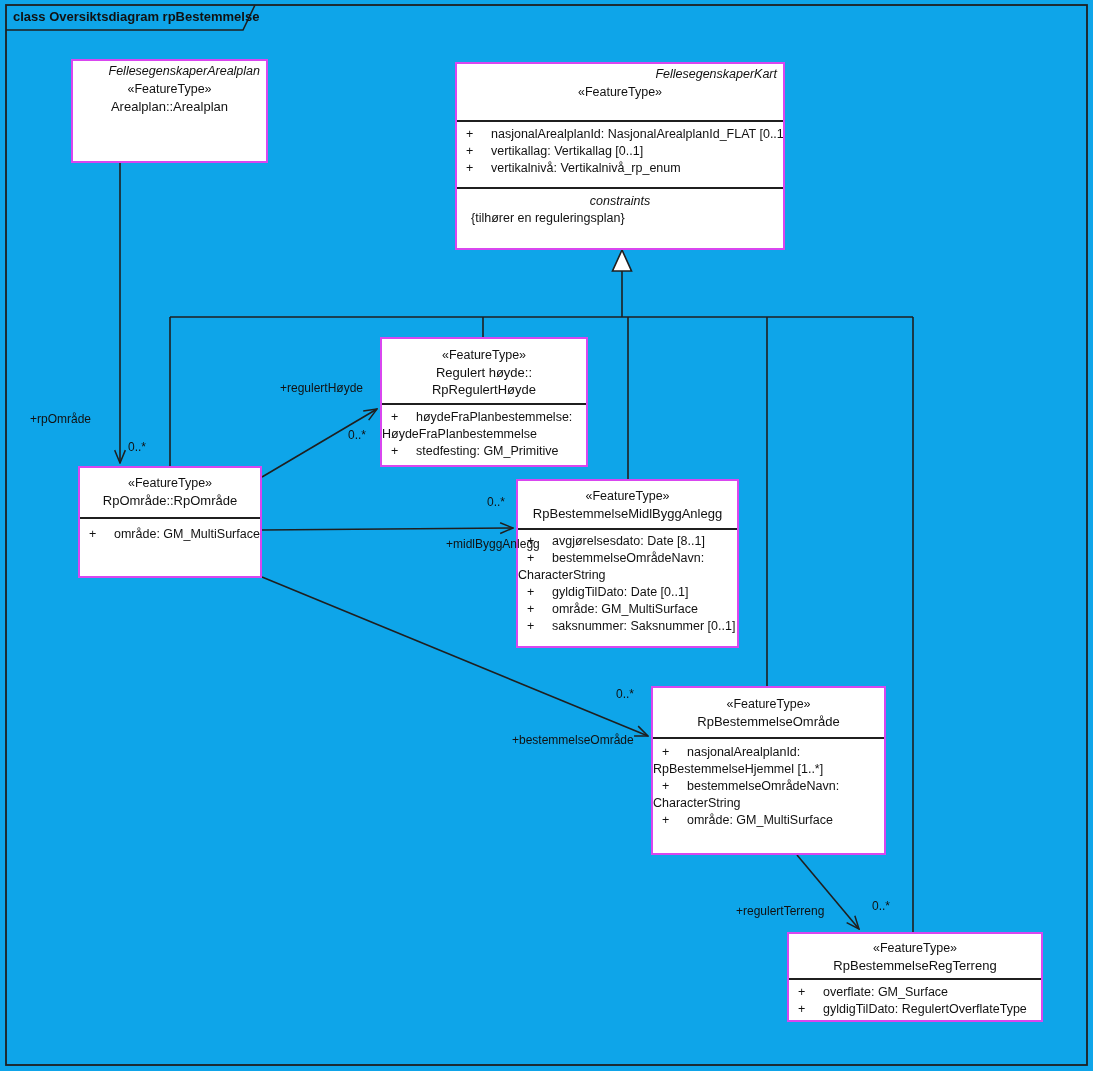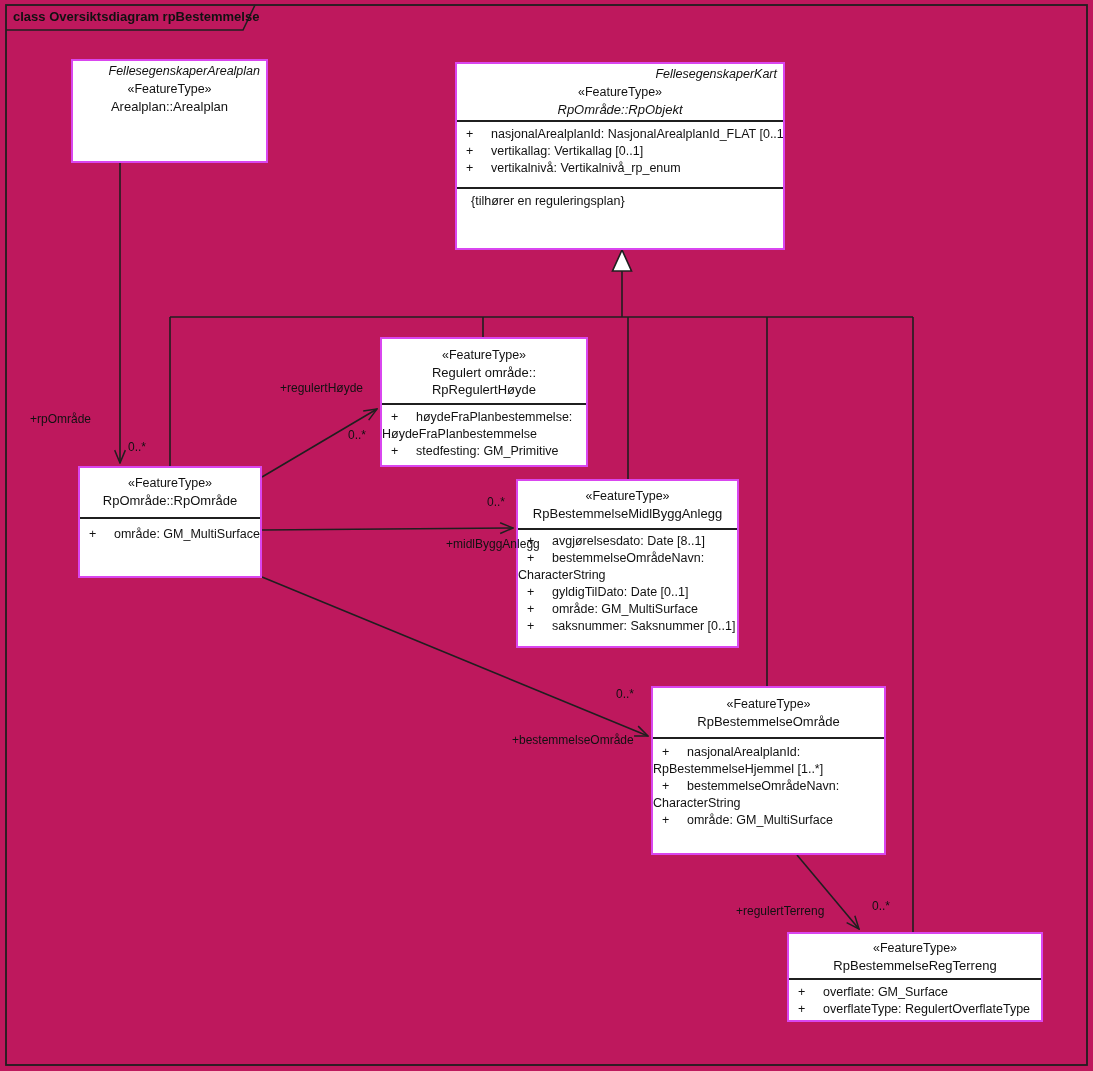--- a/index.html
+++ b/index.html
@@ -1,17 +1,17 @@
 <!DOCTYPE html>
 <html><head>
 <meta charset="utf-8">
 <style>
   html,body{margin:0;padding:0;background:#ffffff;}
   #canvas{
-    position:relative;width:1093px;height:1071px;background:#be185d;
+    position:relative;width:1093px;height:1071px;background:#0ea5e9;
     font-family:"Liberation Sans",sans-serif;color:#111;overflow:hidden;
   }
   #wires{position:absolute;left:0;top:0;z-index:1;}
   .uml-box{
     position:absolute;z-index:2;background:#ffffff;
     border:2px solid #d946ef;box-sizing:border-box;
     font-size:12.5px;line-height:17px;
   }
   .hdr{box-sizing:border-box;text-align:center;overflow:hidden;}
   .pkg{font-style:italic;text-align:right;padding:2px 6px 0 0;}
@@ -73,45 +73,45 @@
       <div class="pkg">FellesegenskaperArealplan</div>
       <div class="stereo">«FeatureType»</div>
       <div class="cname">Arealplan::Arealplan</div>
     </div>
   </div>
 
   <div class="uml-box abstract" style="left:455px;top:62px;width:330px;height:188px;">
     <div class="hdr" style="height:56px;">
       <div class="pkg">FellesegenskaperKart</div>
       <div class="stereo">«FeatureType»</div>
-      <div class="cname">RpOmråde::RpObjekt</div>
     </div>
     <div class="attrs" style="height:67px;">
       <div class="attr-row">
         <span class="attr-v">+</span>
         <span class="attr-t">nasjonalArealplanId: NasjonalArealplanId_FLAT [0..1]</span>
       </div>
       <div class="attr-row">
         <span class="attr-v">+</span>
         <span class="attr-t">vertikallag: Vertikallag [0..1]</span>
       </div>
       <div class="attr-row">
         <span class="attr-v">+</span>
         <span class="attr-t">vertikalnivå: Vertikalnivå_rp_enum</span>
       </div>
     </div>
     <div class="cons" style="height:51px;">
+      <div class="cons-label">constraints</div>
       <div class="cons-text">{tilhører en reguleringsplan}</div>
     </div>
   </div>
 
   <div class="uml-box" style="left:380px;top:337px;width:208px;height:130px;">
     <div class="hdr" style="height:64px;padding-top:7px;">
       <div class="stereo">«FeatureType»</div>
-      <div class="cname">Regulert område::</div>
+      <div class="cname">Regulert høyde::</div>
       <div class="cname">RpRegulertHøyde</div>
     </div>
     <div class="attrs" style="height:59px;">
       <div class="attr-row">
         <span class="attr-v">+</span>
         <span class="attr-t">høydeFraPlanbestemmelse:</span>
       </div>
       <div class="attr-cont">HøydeFraPlanbestemmelse</div>
       <div class="attr-row">
         <span class="attr-v">+</span>
@@ -191,21 +191,21 @@
       <div class="stereo">«FeatureType»</div>
       <div class="cname">RpBestemmelseRegTerreng</div>
     </div>
     <div class="attrs" style="height:42px;padding-top:4px;">
       <div class="attr-row">
         <span class="attr-v">+</span>
         <span class="attr-t">overflate: GM_Surface</span>
       </div>
       <div class="attr-row">
         <span class="attr-v">+</span>
-        <span class="attr-t">overflateType: RegulertOverflateType</span>
+        <span class="attr-t">gyldigTilDato: RegulertOverflateType</span>
       </div>
     </div>
   </div>
 
   <span class="edge-label" style="left:30px;top:412px;">+rpOmråde</span>
   <span class="edge-label" style="left:128px;top:440px;">0..*</span>
 
   <span class="edge-label" style="left:280px;top:381px;">+regulertHøyde</span>
   <span class="edge-label" style="left:348px;top:428px;">0..*</span>
 

